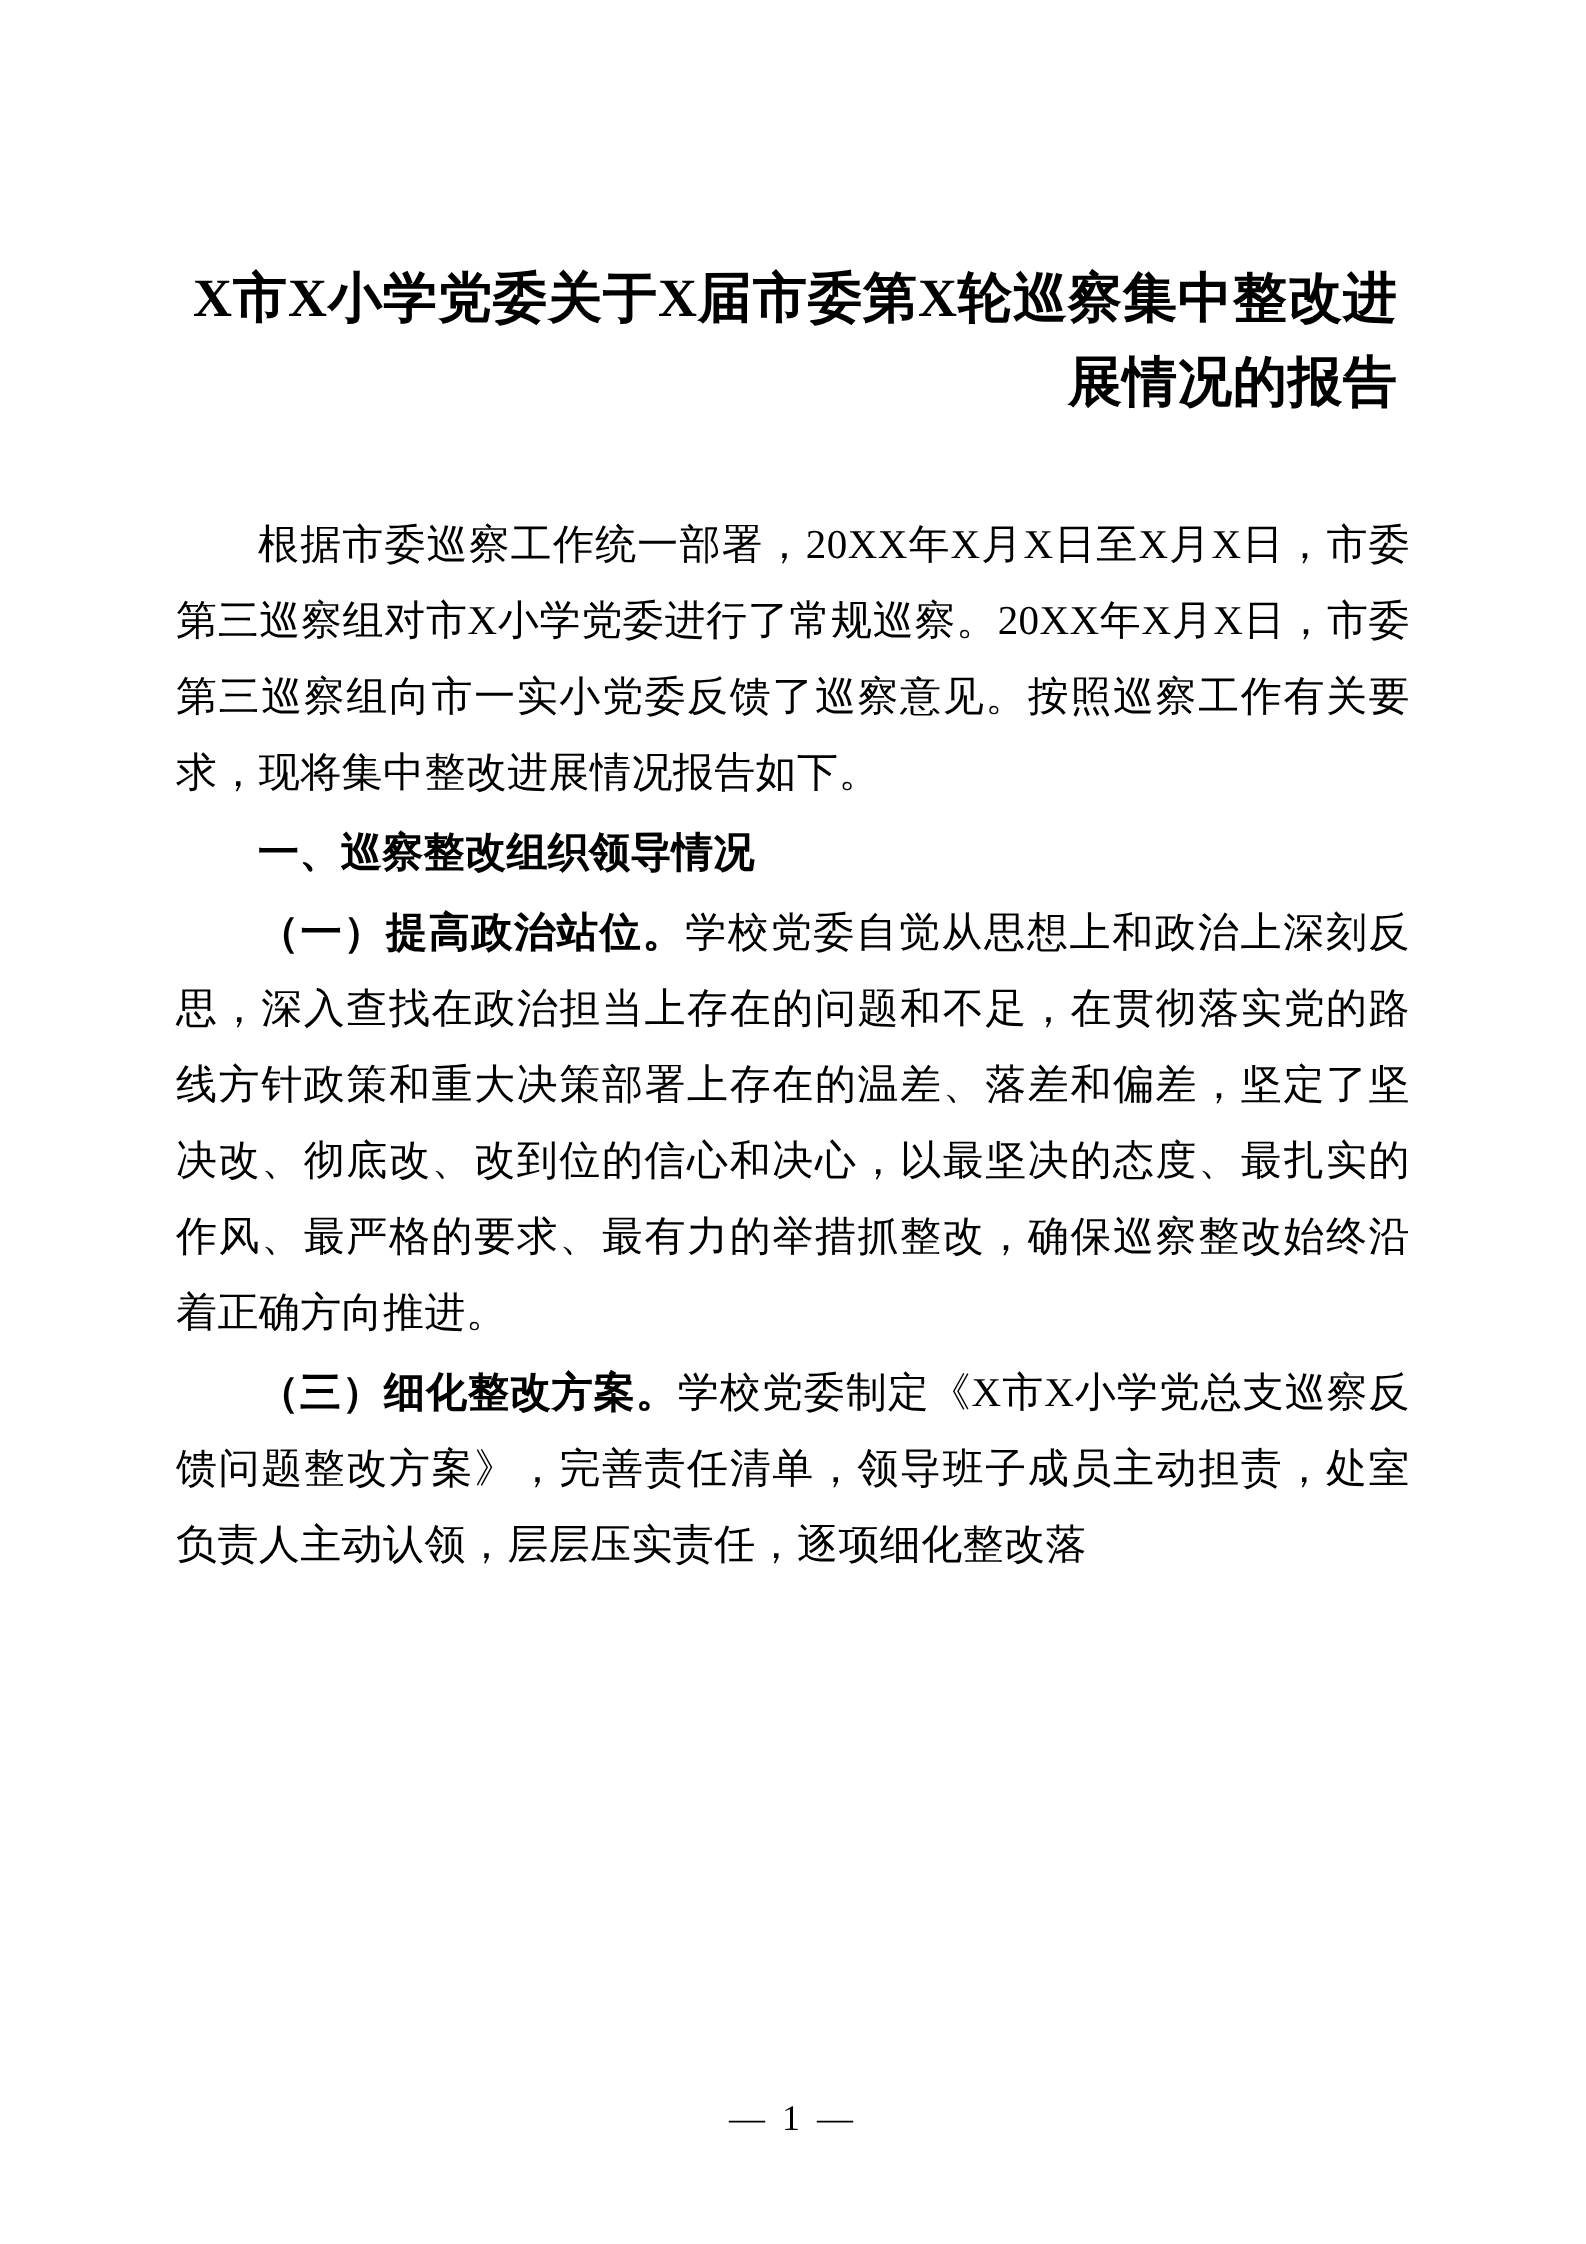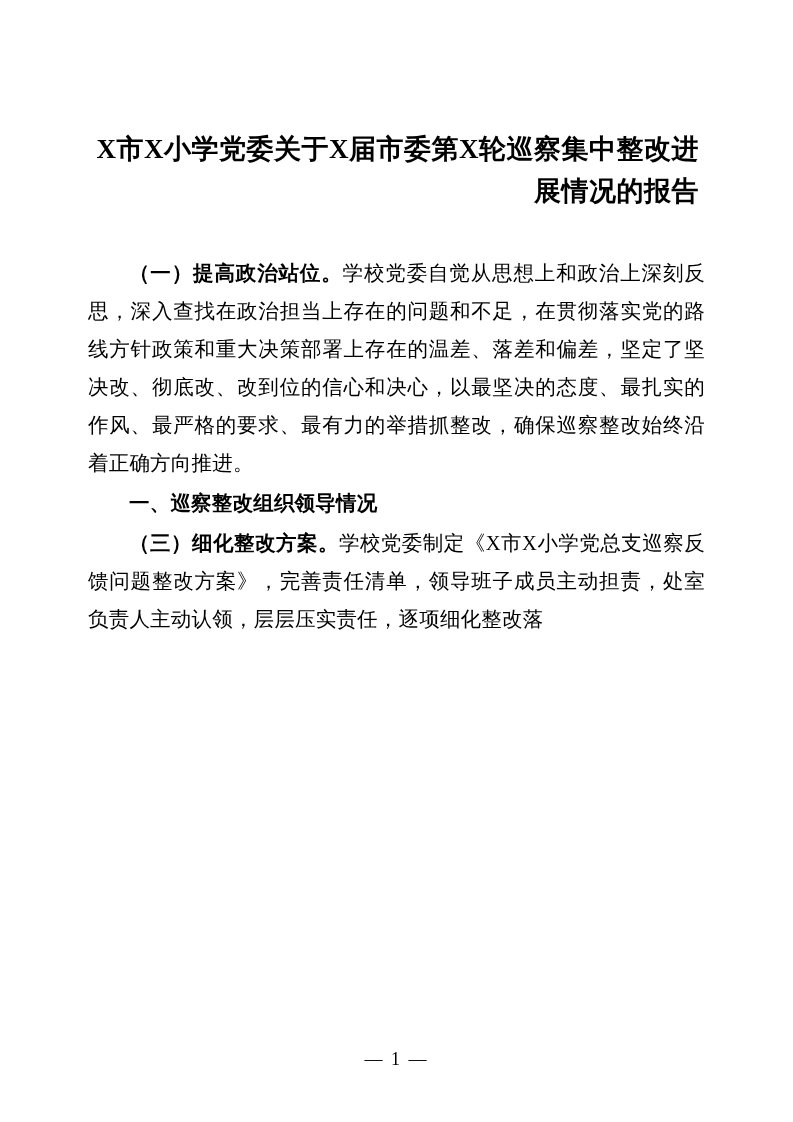--- a/index.html
+++ b/index.html
@@ -56,27 +56,30 @@
     letter-spacing: 2px;
   }
 </style>
 </head>
 <body>
 
 <div class="page">
 
   <h1 class="doc-title">X市X小学党委关于X届市委第X轮巡察集中整改进展情况的报告</h1>
 
-
   <p class="para">
-    <span class="lead">（一）提高政治站位。</span><span>学校党委自觉从思想上和政治上深刻反思，深入查找在政治担当上存在的问题和不足，在贯彻落实党的路线方针政策和重大决策部署上存在的温差、落差和偏差，坚定了坚决改、彻底改、改到位的信心和决心，以最坚决的态度、最扎实的作风、最严格的要求、最有力的举措抓整改，确保巡察整改始终沿着正确方向推进。</span>
+    <span>根据市委巡察工作统一部署，20XX年X月X日至X月X日，市委第三巡察组对市X小学党委进行了常规巡察。20XX年X月X日，市委第三巡察组向市一实小党委反馈了巡察意见。按照巡察工作有关要求，现将集中整改进展情况报告如下。</span>
   </p>
 
   <p class="para heading">
     <span>一、巡察整改组织领导情况</span>
+  </p>
+
+  <p class="para">
+    <span class="lead">（一）提高政治站位。</span><span>学校党委自觉从思想上和政治上深刻反思，深入查找在政治担当上存在的问题和不足，在贯彻落实党的路线方针政策和重大决策部署上存在的温差、落差和偏差，坚定了坚决改、彻底改、改到位的信心和决心，以最坚决的态度、最扎实的作风、最严格的要求、最有力的举措抓整改，确保巡察整改始终沿着正确方向推进。</span>
   </p>
 
 
   <p class="para">
     <span class="lead">（三）细化整改方案。</span><span>学校党委制定《X市X小学党总支巡察反馈问题整改方案》，完善责任清单，领导班子成员主动担责，处室负责人主动认领，层层压实责任，逐项细化整改落</span>
   </p>
 
   <div class="page-number">— 1 —</div>
 
 </div>

